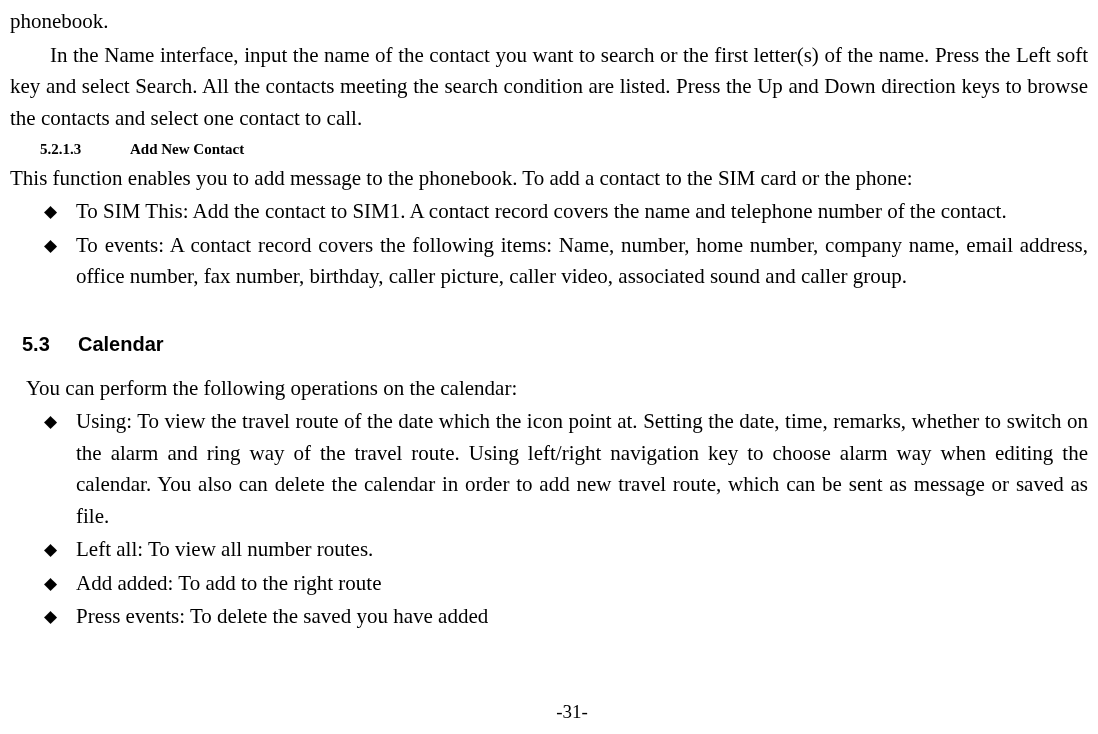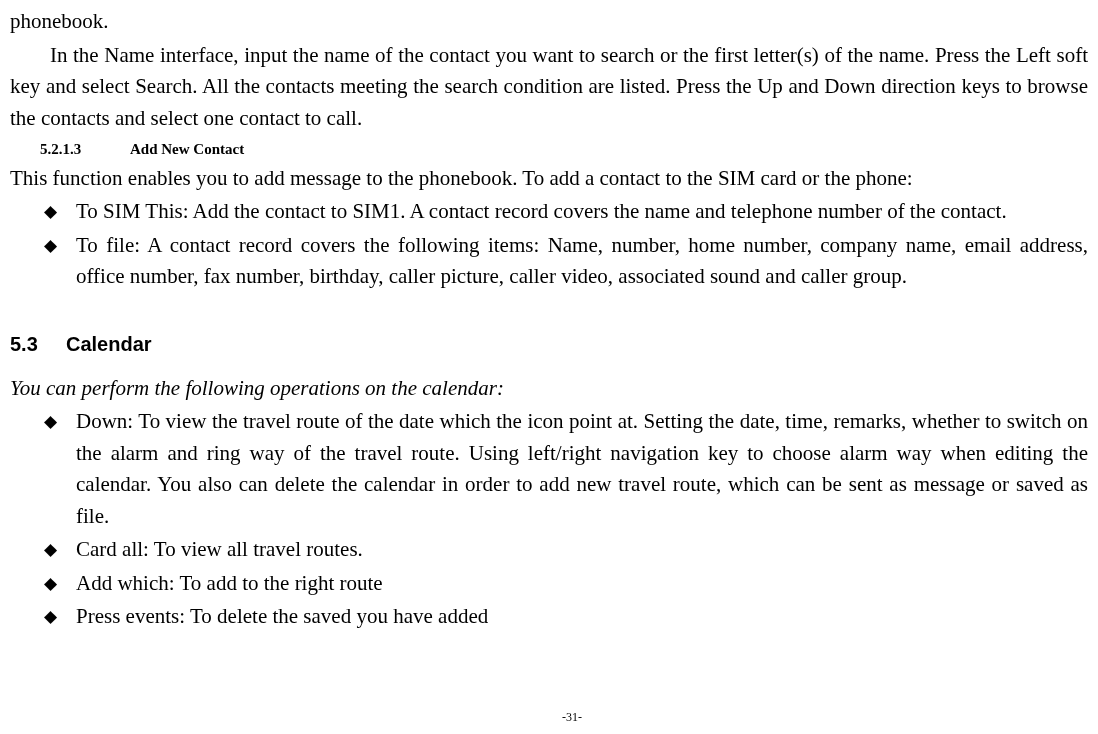--- a/index.html
+++ b/index.html
@@ -32,21 +32,21 @@
     .section-sub-heading .num {
       display: inline-block;
       width: 90px;
     }
     .section-heading {
       font-family: Arial, Helvetica, sans-serif;
       font-weight: bold;
       font-size: 20px;
       margin-top: 36px;
       margin-bottom: 14px;
-      margin-left: 0;
+      margin-left: 12px;
     }
     .section-heading .num {
       display: inline-block;
       width: 56px;
     }
     .bullet-list {
       list-style: none;
       padding-left: 34px;
     }
     .bullet-list li {
@@ -60,21 +60,21 @@
       left: 0;
       top: 3px;
       font-size: 17px;
     }
     .page-number {
       position: absolute;
       bottom: 8px;
       left: 0;
       right: 0;
       text-align: center;
-      font-size: 12px;
+      font-size: 19px;
       padding-left: 46px;
     }
     b {
       font-weight: normal;
     }
   </style>
 </head>
 <body>
 
 <div class="para">phonebook.</div>
@@ -89,42 +89,42 @@
 
 <div class="para">This function enables you to add message to the phonebook. To add a contact to the SIM card or the phone:</div>
 
 <ul class="bullet-list">
   <li>
     <span class="diamond">◆</span>
     <b>To SIM This</b><span>: Add the contact to SIM1. A contact record covers the name and telephone number of the contact.</span>
   </li>
   <li>
     <span class="diamond">◆</span>
-    <b>To file</b><span>: A contact record covers the following items: Name, number, home number, company name, email address, office number, fax number, birthday, caller picture, caller video, associated sound and caller group.</span>
+    <b>To events</b><span>: A contact record covers the following items: Name, number, home number, company name, email address, office number, fax number, birthday, caller picture, caller video, associated sound and caller group.</span>
   </li>
 </ul>
 
 <div class="section-heading">
   <span class="num">5.3</span><span>Calendar</span>
 </div>
 
-<div class="para" style="margin-left:0;font-style:italic;">You can perform the following operations on the calendar:</div>
+<div class="para" style="margin-left:16px;">You can perform the following operations on the calendar:</div>
 
 <ul class="bullet-list">
   <li>
     <span class="diamond">◆</span>
-    <b>Down:</b><span> To view the travel route of the date which the icon point at. Setting the date, time, remarks, whether to switch on the alarm and ring way of the travel route. Using left/right navigation key to choose alarm way when editing the calendar. You also can delete the calendar in order to add new travel route, which can be sent as message or saved as file.</span>
+    <b>Using:</b><span> To view the travel route of the date which the icon point at. Setting the date, time, remarks, whether to switch on the alarm and ring way of the travel route. Using left/right navigation key to choose alarm way when editing the calendar. You also can delete the calendar in order to add new travel route, which can be sent as message or saved as file.</span>
   </li>
   <li>
     <span class="diamond">◆</span>
-    <b>Card all</b><span>: To view all travel routes.</span>
+    <b>Left all</b><span>: To view all number routes.</span>
   </li>
   <li>
     <span class="diamond">◆</span>
-    <b>Add which</b><span>: To add to the right route</span>
+    <b>Add added</b><span>: To add to the right route</span>
   </li>
   <li>
     <span class="diamond">◆</span>
     <b>Press events</b><span>: To delete the saved you have added</span>
   </li>
 </ul>
 
 <div class="page-number">-31-</div>
 
 </body></html>

